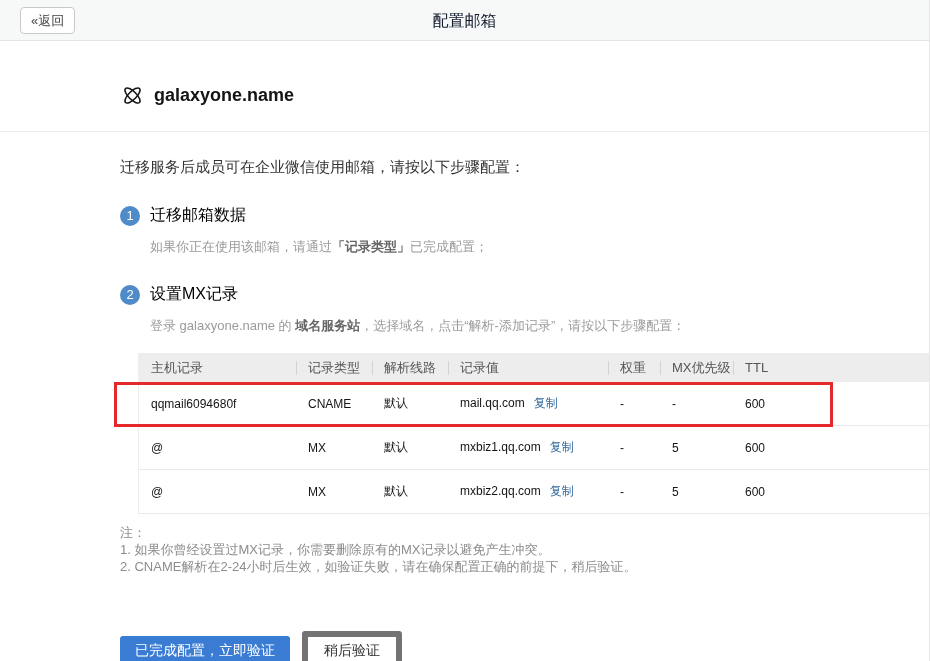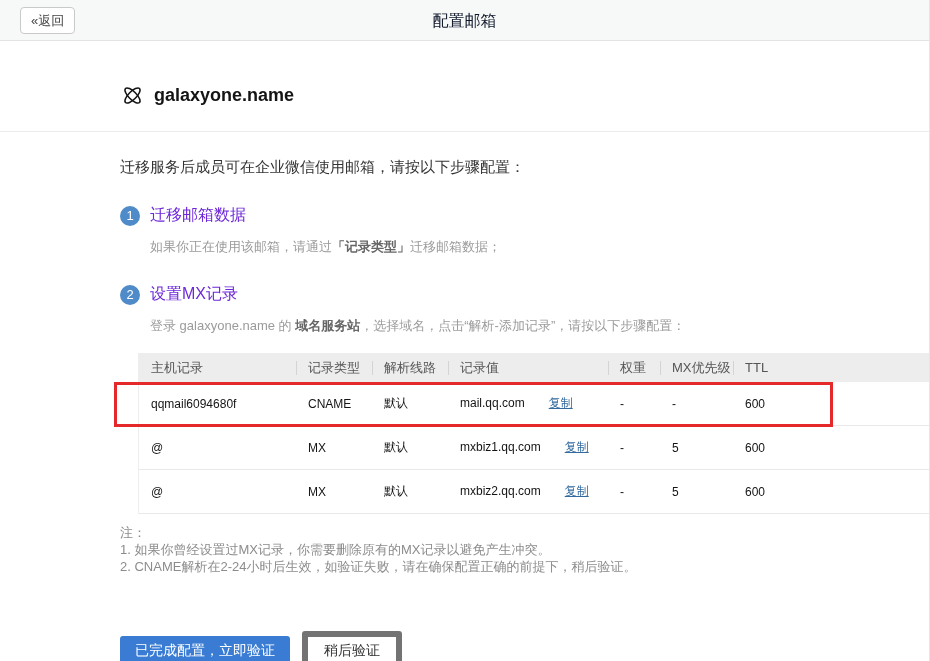--- a/index.html
+++ b/index.html
@@ -42,21 +42,21 @@
   
   .main { padding-left: 120px; }
   .intro { margin-top: 26px; font-size: 15px; color: #333; }
   .step-header { margin-top: 28px; display: flex; align-items: center; gap: 10px; }
   .step-num {
     width: 20px; height: 20px; border-radius: 50%;
     background: #4e8bc8; color: #fff;
     font-size: 13px; text-align: center; line-height: 20px;
     flex: 0 0 auto;
   }
-  .step-title { font-size: 16px; color: #6d28d9; }
+  .step-title { font-size: 16px; color: #000000; }
   .step-desc { margin: 12px 0 0 30px; font-size: 13px; color: #9b9b9b; }
   .step-desc .em { color: #666; font-weight: bold; }
   
   .dns-table {
     margin: 18px 0 0 18px;
     width: 916px;
     position: relative;
     border-left: 1px solid #eeeeee;
   }
   .t-head, .t-row {
@@ -75,21 +75,21 @@
     transform: translateY(-50%);
     width: 1px; height: 14px; background: #d4d4d6;
   }
   .t-row {
     height: 44px;
     background: #fff;
     border-bottom: 1px solid #e9e9e9;
     color: #141414; font-size: 12px;
   }
   .cell { padding-left: 12px; white-space: nowrap; overflow: hidden; }
-  .copy-link { color: #336a9e; margin-left: 24px; cursor: pointer; text-decoration: underline; }
+  .copy-link { color: #336a9e; margin-left: 9px; cursor: pointer; }
   .highlight-box {
     position: absolute; left: -25px; top: 29px;
     width: 719px; height: 45px;
     border: 3px solid #e5292b;
     pointer-events: none;
   }
   
   .notes { margin-top: 10px; font-size: 13px; color: #8c8c8c; line-height: 17px; }
   
   .actions { margin-top: 56px; display: flex; gap: 12px; align-items: center; }
@@ -126,21 +126,21 @@
 
 <div class="main">
 
   <div class="intro">迁移服务后成员可在企业微信使用邮箱，请按以下步骤配置：</div>
 
   <div class="step-header">
     <span class="step-num">1</span>
     <span class="step-title">迁移邮箱数据</span>
   </div>
   <div class="step-desc">
-    <span>如果你正在使用该邮箱，请通过</span><span class="em">「记录类型」</span><span>迁移邮箱数据；</span>
+    <span>如果你正在使用该邮箱，请通过</span><span class="em">「记录类型」</span><span>已完成配置；</span>
   </div>
 
   <div class="step-header">
     <span class="step-num">2</span>
     <span class="step-title">设置MX记录</span>
   </div>
   <div class="step-desc">
     <span>登录 galaxyone.name 的 </span><span class="em">域名服务站</span><span>，选择域名，点击“解析-添加记录”，请按以下步骤配置：</span>
   </div>
 

